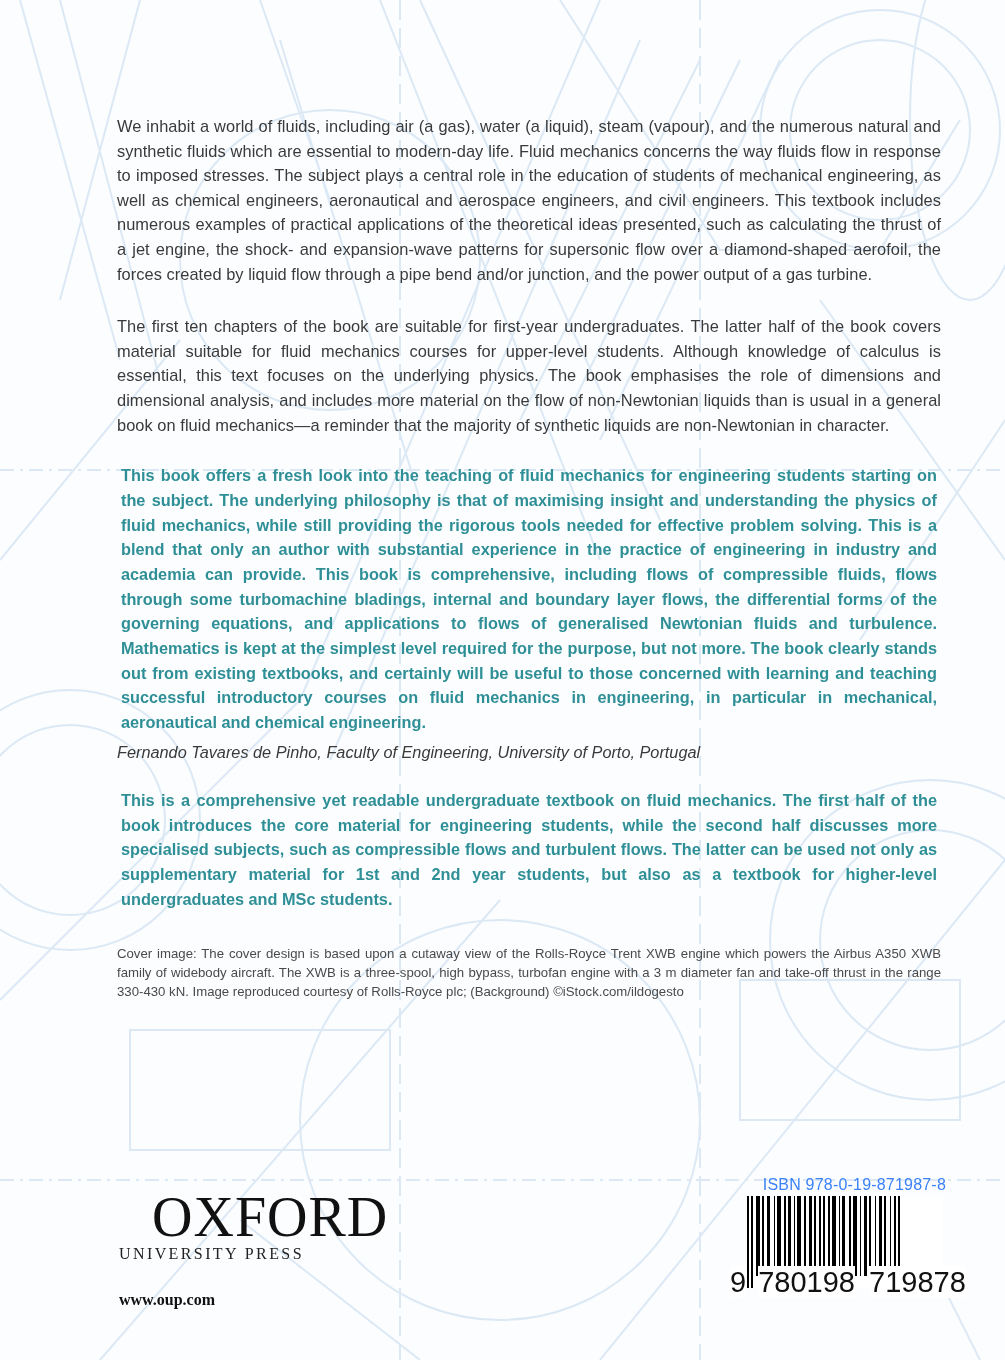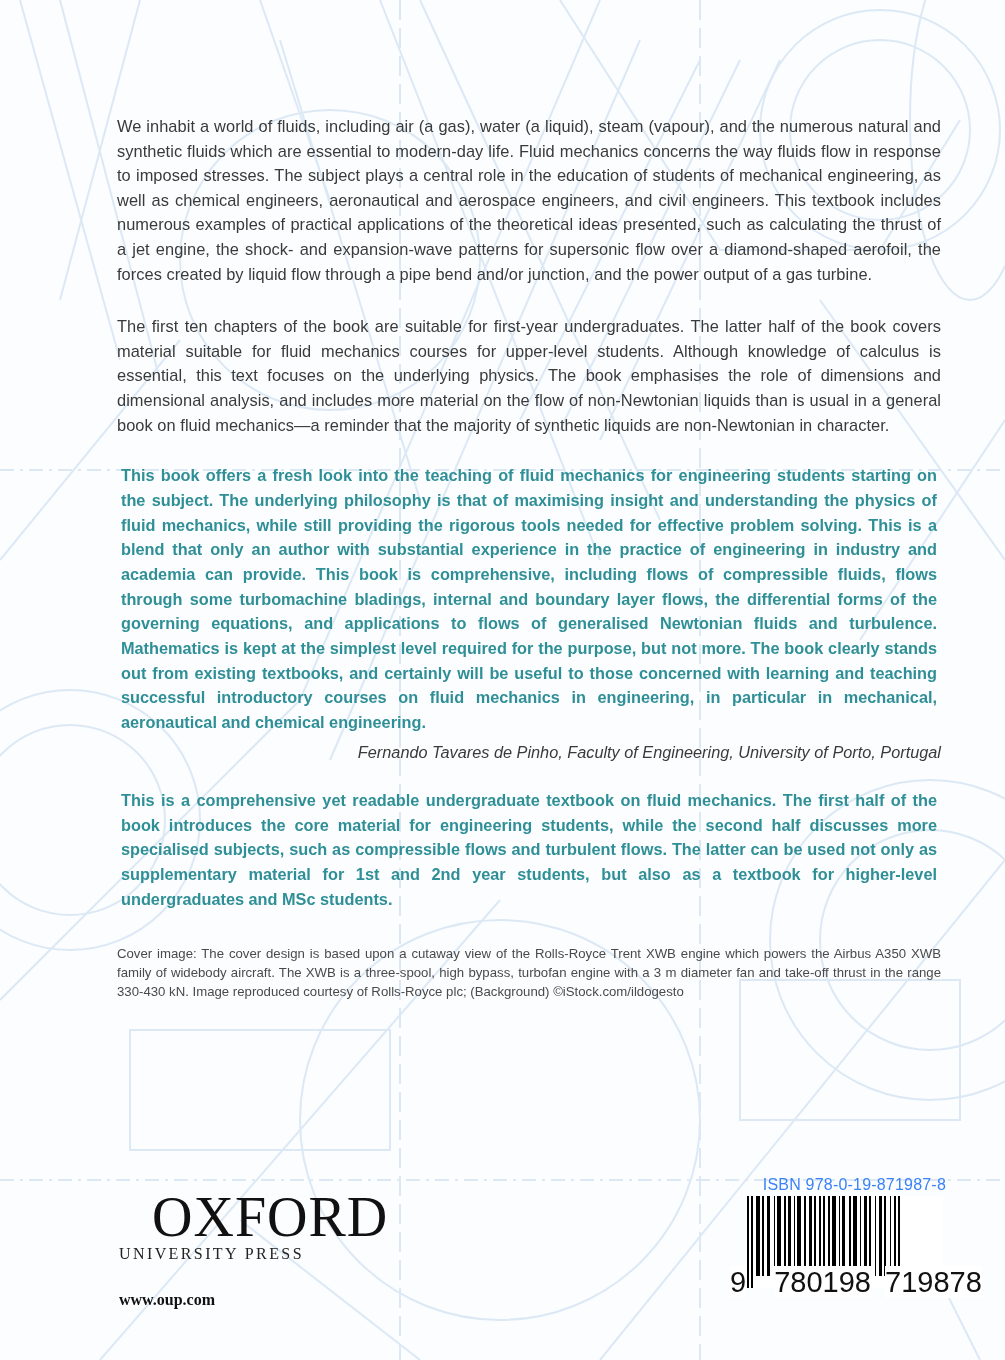--- a/index.html
+++ b/index.html
@@ -17,21 +17,21 @@
     }
     .p + .p { margin-top: 28px; }
     .author { margin-top: 18px; }
     .author-name { color: #2f8f96; font-weight: bold; }
     .quote {
       font-size: 16.3px; line-height: 24.7px; text-align: justify; margin: 4px;
       color: #2f8f96; font-weight: bold;
     }
     .q1 { margin-top: 26px; }
     .q2 { margin-top: 26px; }
-    .attrib { font-style: italic; font-size: 16.3px; margin: 8px 0 0 0; color: #3a3a3a; text-align: right; }
+    .attrib { font-style: italic; font-size: 16.3px; margin: 8px 0 0 0; color: #3a3a3a; }
     .credit {
       margin-top: 34px; font-size: 13.2px; line-height: 18.7px; text-align: justify; color: #4a4a4a;
     }
     .oxford { position: absolute; left: 119px; top: 1195px; z-index: 1; }
     .oxford-word {
       font-family: "Liberation Serif", serif; font-size: 56px; letter-spacing: 1px; color: #111;
       line-height: 44px;
       margin-left: 33px;
     }
     .oxford-sub {
@@ -126,17 +126,17 @@
       <div class="bar" style="width:2px;margin-left:2px"></div>
       <div class="bar" style="width:1px;margin-left:4px"></div>
       <div class="bar" style="width:3px;margin-left:3px"></div>
       <div class="bar" style="width:2px;margin-left:2px"></div>
       <div class="bar" style="width:1px;margin-left:4px"></div>
       <div class="bar long" style="width:2px;margin-left:3px"></div>
       <div class="bar long" style="width:2px;margin-left:2px"></div>
     </div>
     <div class="digits">
       <span>9</span>
-      <span style="margin-left:20px">780198</span>
+      <span style="margin-left:4px">780198</span>
       <span style="margin-left:6px">719878</span>
     </div>
   </div>
 </div>
 
 </body></html>

